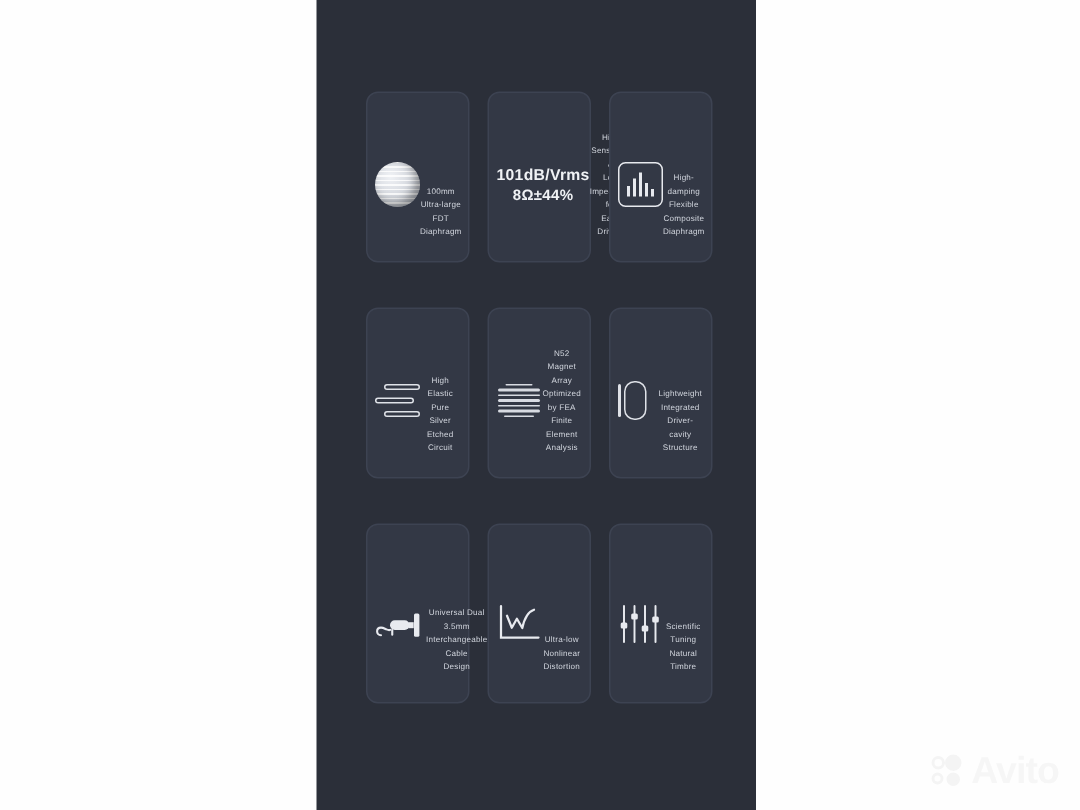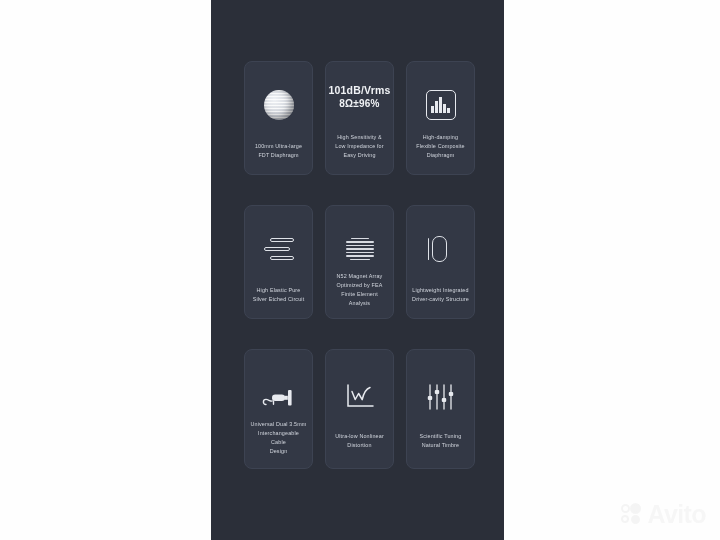--- a/index.html
+++ b/index.html
@@ -47,21 +47,21 @@
     display: flex;
     gap: 12px;
   }
   .feature-card {
     width: 69px;
     border-radius: 8px;
     background: #333845;
     border: 1px solid #3d4352;
     box-sizing: border-box;
     display: flex;
-    flex-direction: column;
+    flex-direction: row;
     align-items: center;
     padding: 10px 5px 10px 5px;
     position: relative;
   }
   .row-1 .feature-card { height: 114px; }
   .row-2 .feature-card { height: 114px; }
   .row-3 .feature-card { height: 120px; }
 
   .card-icon {
     flex: 0 0 auto;
@@ -257,21 +257,21 @@
           <div class="card-icon">
             <div class="globe-icon"></div>
           </div>
           <div class="card-caption">100mm Ultra-large
 FDT Diaphragm</div>
         </div>
 
         <div class="feature-card">
           <div class="stat-block">
             <div class="stat-line-1">101dB/Vrms</div>
-            <div class="stat-line-2">8Ω±96%</div>
+            <div class="stat-line-2">8Ω±44%</div>
           </div>
           <div class="card-caption">High Sensitivity &amp;
 Low Impedance for
 Easy Driving</div>
         </div>
 
         <div class="feature-card">
           <div class="card-icon">
             <div class="bars-box">
                 <i></i>

